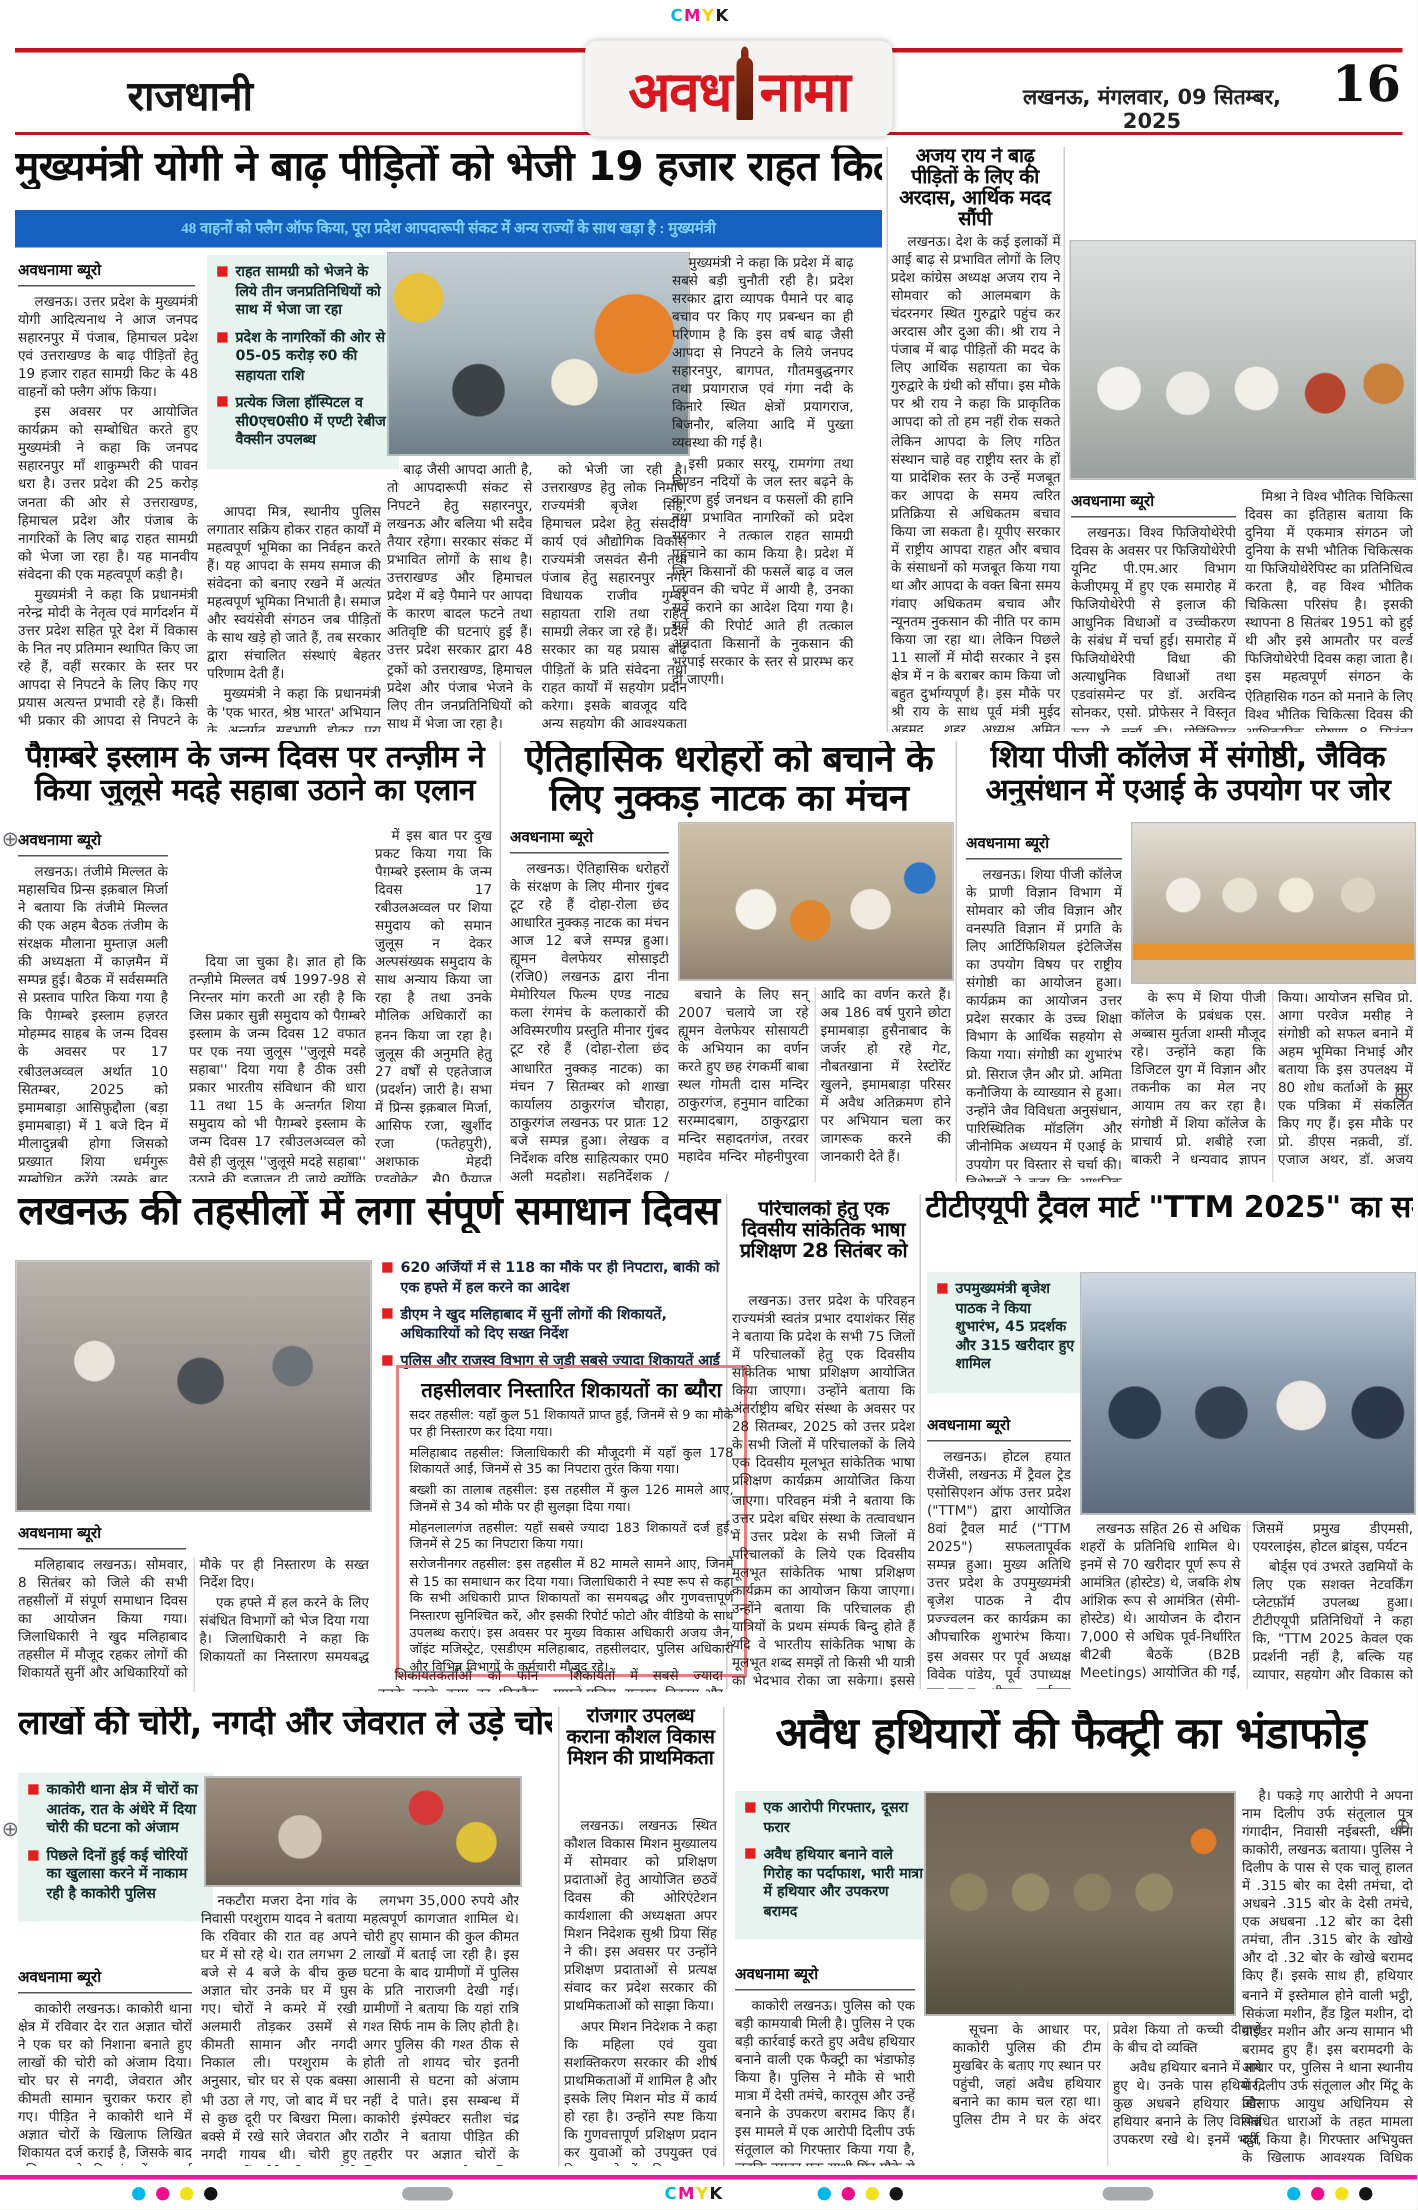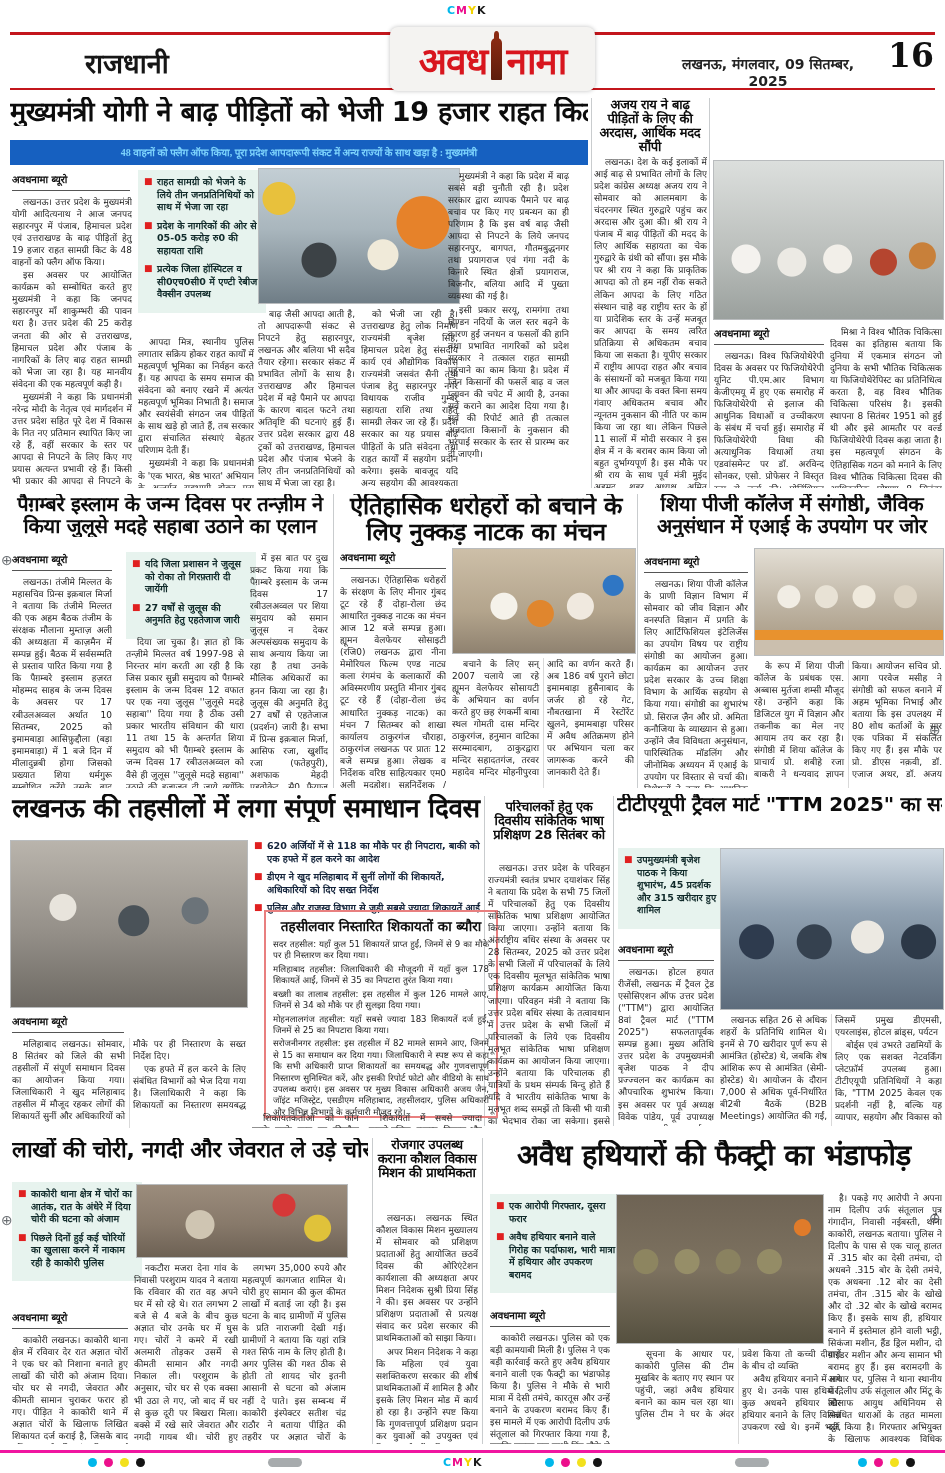--- a/index.html
+++ b/index.html
@@ -171,24 +171,20 @@
     </div>
 
   <div class="abs vsep" style="left:333px;top:494px;height:294px;"></div>
   <div class="abs vsep" style="left:637px;top:494px;height:294px;"></div>
 
   <div class="abs hl" style="left:10px;top:494px;width:320px;font-size:20px;">पैग़म्बरे इस्लाम के जन्म दिवस पर तन्ज़ीम ने किया जुलूसे मदहे सहाबा उठाने का एलान</div>
   <div class="abs byline" style="left:12px;top:552px;width:100px;">अवधनामा ब्यूरो</div>
   <div class="abs txt" style="left:12px;top:576px;width:100px;height:212px;">
       <div class="para">लखनऊ। तंजीमे मिल्लत के महासचिव प्रिन्स इक़बाल मिर्जा ने बताया कि तंजीमे मिल्लत की एक अहम बैठक तंजीम के संरक्षक मौलाना मुम्ताज़ अली की अध्यक्षता में काज़मैन में सम्पन्न हुई। बैठक में सर्वसम्मति से प्रस्ताव पारित किया गया है कि पैग़म्बरे इस्लाम हज़रत मोहम्मद साहब के जन्म दिवस के अवसर पर 17 रबीउलअव्वल अर्थात 10 सितम्बर, 2025 को इमामबाड़ा आसिफ़ुद्दौला (बड़ा इमामबाड़ा) में 1 बजे दिन में मीलादुन्नबी होगा जिसको प्रख्यात शिया धर्मगुरू सम्बोधित करेंगे उसके बाद ठीक 3 बजे जुलूसे मदहे सहाबा उठा कर हज़रतगंज स्थित इमामबाड़ा शाहनजफ़ ले जाया जायेगा। जिसका प्रार्थना-पत्र कमिश्नर लखनऊ को</div>
     </div>
-  <div class="abs bulbox" style="left:126px;top:552px;width:118px;">
-      <div class="bullet">यदि जिला प्रशासन ने जुलूस को रोका तो गिरफ़्तारी दी जायेंगी</div>
-      <div class="bullet">27 वर्षों से जुलूस की अनुमति हेतु एहतेजाज जारी</div>
-    </div>
   <div class="abs txt" style="left:126px;top:636px;width:118px;height:152px;">
       <div class="para">दिया जा चुका है। ज्ञात हो कि तन्ज़ीमे मिल्लत वर्ष 1997-98 से निरन्तर मांग करती आ रही है कि जिस प्रकार सुन्नी समुदाय को पैग़म्बरे इस्लाम के जन्म दिवस 12 वफात पर एक नया जुलूस ''जुलूसे मदहे सहाबा'' दिया गया है ठीक उसी प्रकार भारतीय संविधान की धारा 11 तथा 15 के अन्तर्गत शिया समुदाय को भी पैग़म्बरे इस्लाम के जन्म दिवस 17 रबीउलअव्वल को वैसे ही जुलूस ''जुलूसे मदहे सहाबा'' उठाने की इजाज़त दी जाये क्योंकि शिया समुदाय पैग़म्बरे इस्लाम का जन्म दिवस 17 रबीउलअव्वल को मनाता है। बैठक</div>
     </div>
   <div class="abs txt" style="left:250px;top:552px;width:78px;height:236px;">
       <div class="para">में इस बात पर दुख प्रकट किया गया कि पैग़म्बरे इस्लाम के जन्म दिवस 17 रबीउलअव्वल पर शिया समुदाय को समान जुलूस न देकर अल्पसंख्यक समुदाय के साथ अन्याय किया जा रहा है तथा उनके मौलिक अधिकारों का हनन किया जा रहा है। जुलूस की अनुमति हेतु 27 वर्षों से एहतेजाज (प्रदर्शन) जारी है। सभा में प्रिन्स इक़बाल मिर्जा, आसिफ रजा, खुर्शीद रजा (फतेहपुरी), अशफाक मेहदी एडवोकेट, सै0 फैयाज हैदर, इन्केलाब रिज़वी, डॉ0 नय्यर, मोहम्मद अफ्ताब आलम, मुबारक हुसैन जैदी, मुजफ्फर हुसैन, हाफिज हसन हुसैन, लाडले मिर्जा, सै0 औन नक़वी, रफी हैदर, अब्बास निगार, मिसाइल हसन, आगा अली हसनैन, परवेज नेता, आदि ने अपने विचार व्यक्त किये। सभा का संचालन सचिव सै0 फैयाज हैदर ने किया।</div>
     </div>
 
   <div class="abs hl" style="left:338px;top:494px;width:296px;font-size:24px;">ऐतिहासिक धरोहरों को बचाने के लिए नुक्कड़ नाटक का मंचन</div>
   <div class="abs byline" style="left:340px;top:550px;width:106px;">अवधनामा ब्यूरो</div>
   <div class="abs txt" style="left:340px;top:574px;width:106px;height:214px;">

